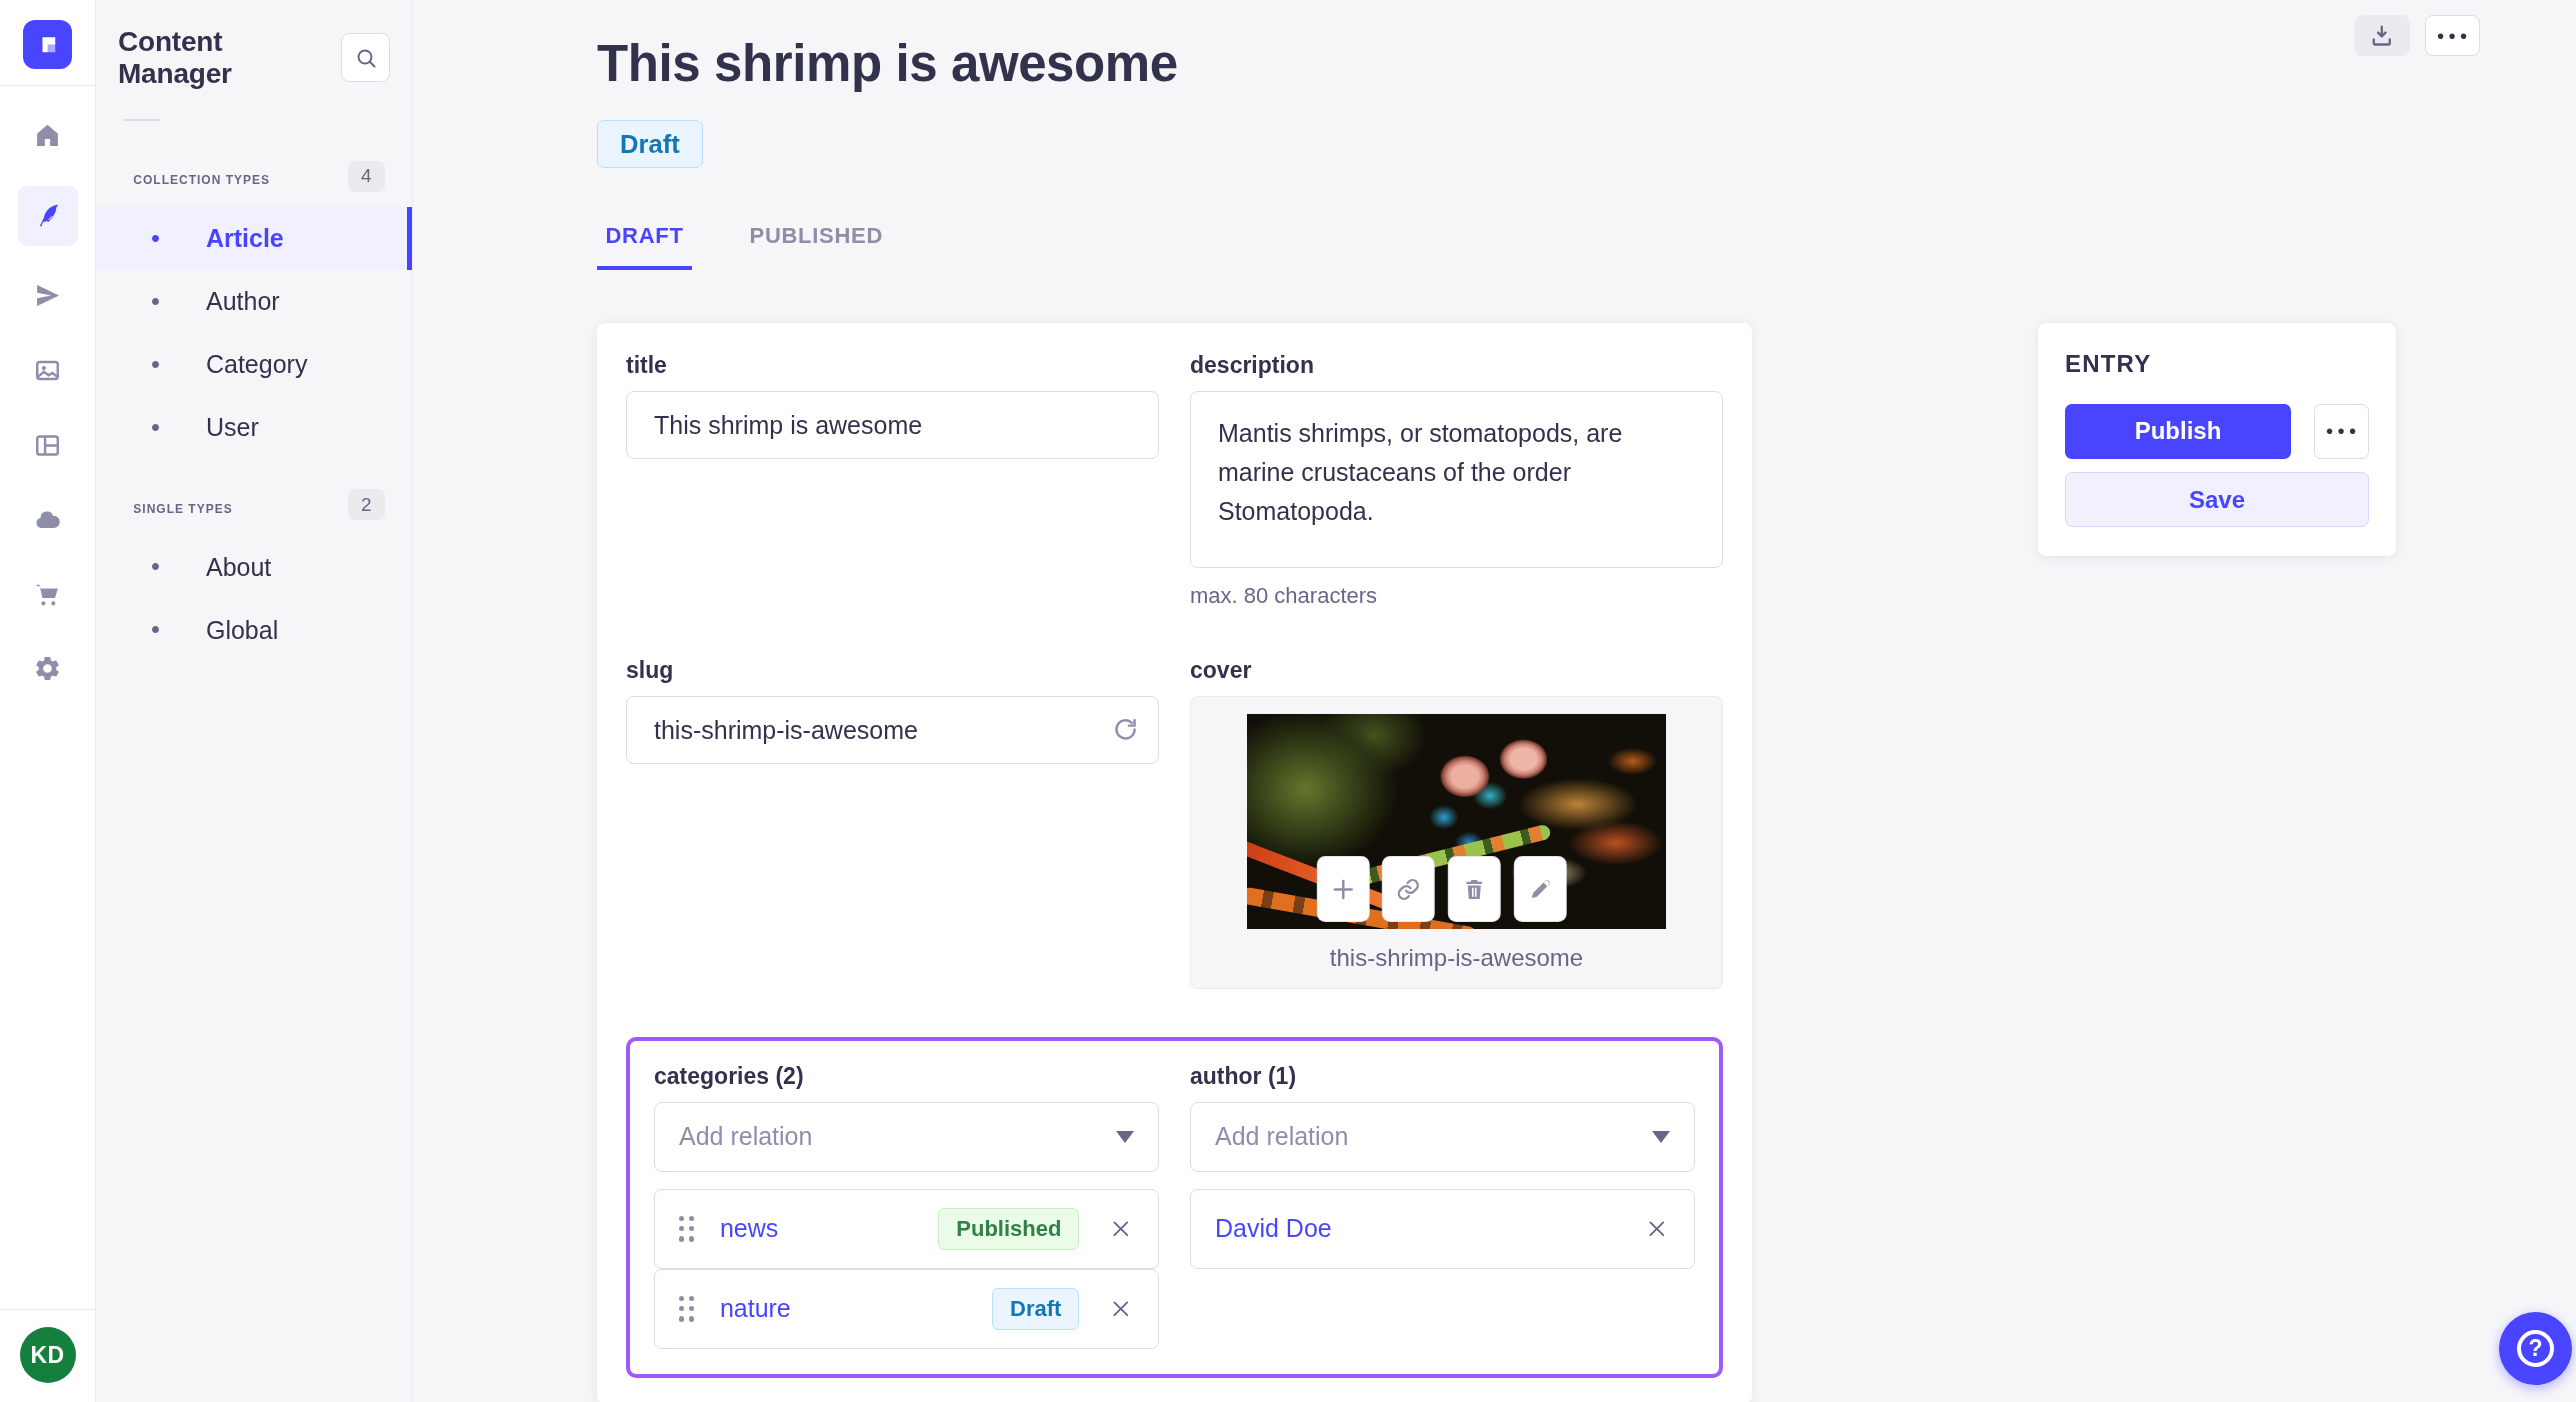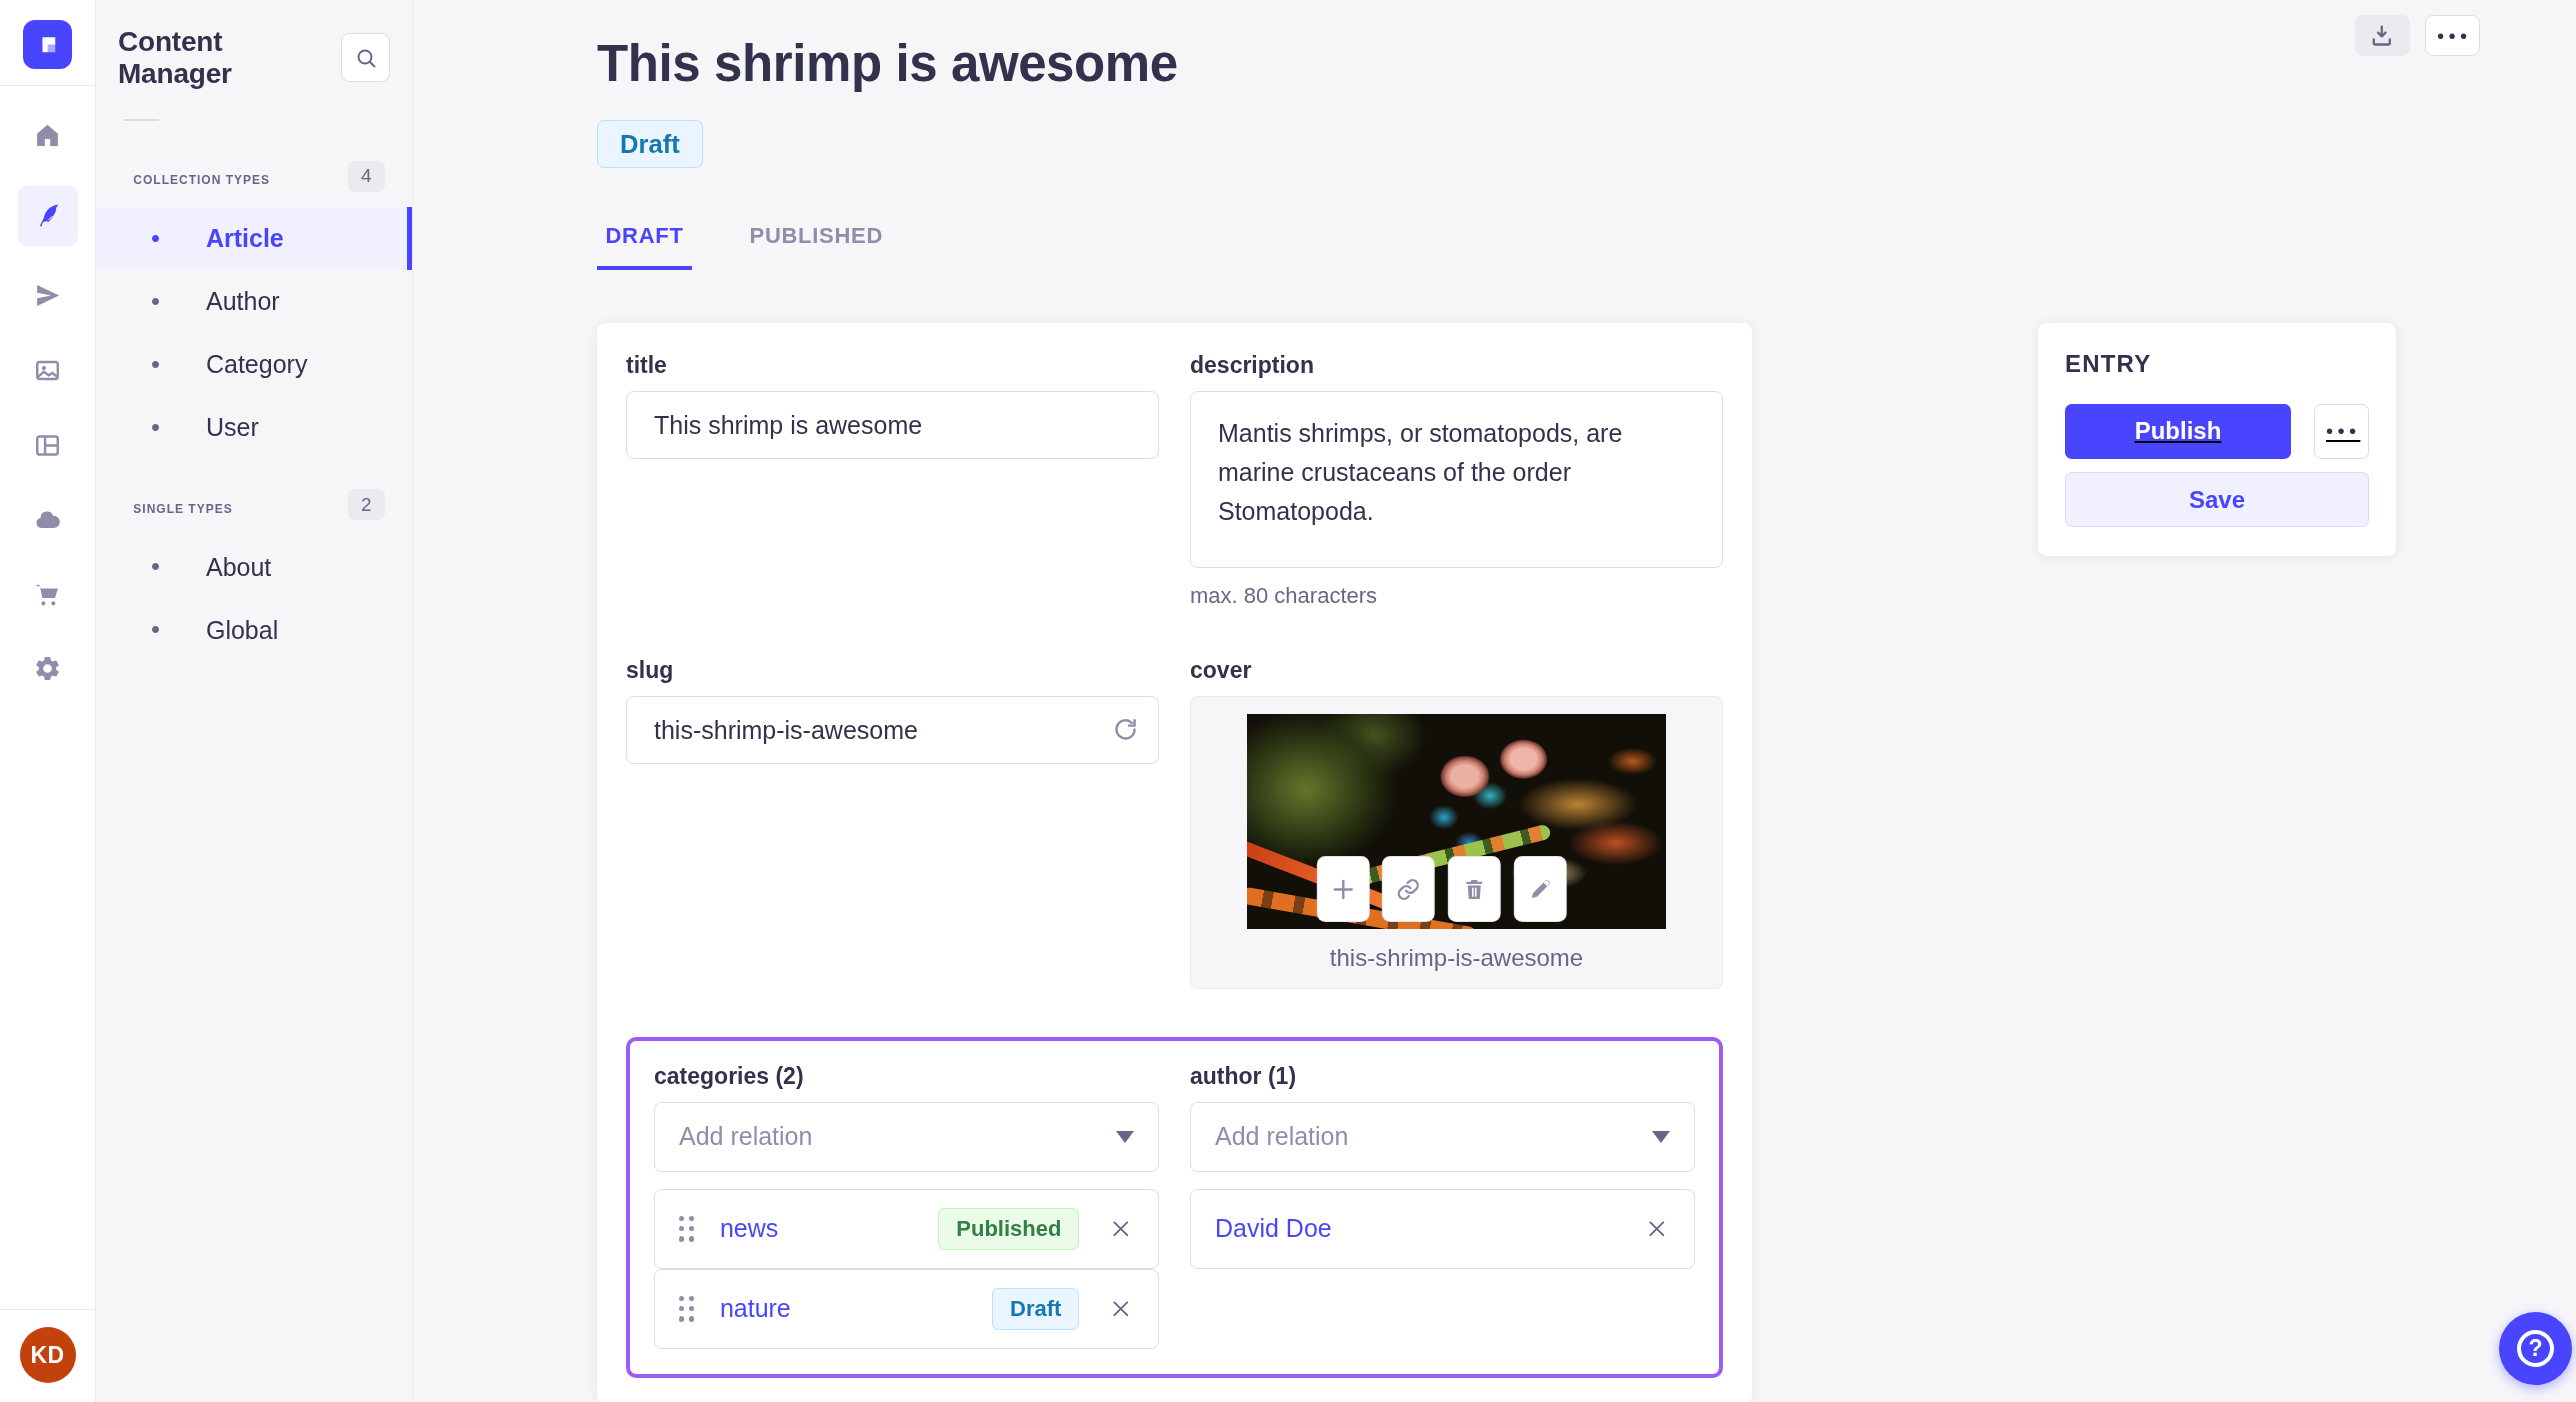--- a/index.html
+++ b/index.html
@@ -16,21 +16,21 @@
 
   
   .rail{width:95px;background:#fff;border-right:1.7px solid var(--border-light);display:flex;flex-direction:column;align-items:stretch;flex:0 0 auto;}
   .rail-logo-wrap{padding:20.4px 0 15.3px;border-bottom:1.7px solid var(--border-light);display:flex;justify-content:center;}
   .logo{width:49px;height:49px;border-radius:12px;background:var(--accent);display:flex;align-items:center;justify-content:center;}
   .rail-icons{display:flex;flex-direction:column;align-items:center;gap:25.6px;padding-top:25.6px;flex:1 1 auto;}
   .rail-btn{width:49px;height:49px;border:none;background:transparent;border-radius:8.5px;display:flex;align-items:center;justify-content:center;color:var(--soft);cursor:pointer;padding:0;}
   .rail-btn svg{width:29px;height:29px;}
   .rail-btn.active{width:60px;height:60px;background:var(--accent-bg);color:var(--accent);}
   .rail-bottom{border-top:1.7px solid var(--border-light);display:flex;justify-content:center;padding:17px 0 19px;}
-  .avatar{width:56px;height:56px;border-radius:50%;background:#c2410c;color:#fff;font-size:23px;font-weight:700;display:flex;align-items:center;justify-content:center;letter-spacing:0.4px;}
+  .avatar{width:56px;height:56px;border-radius:50%;background:#15803d;color:#fff;font-size:23px;font-weight:700;display:flex;align-items:center;justify-content:center;letter-spacing:0.4px;}
 
   
   .subnav{width:317px;flex:0 0 auto;background:var(--bg);border-right:1.7px solid var(--border-light);padding:0 22px;box-sizing:border-box;}
   .subnav-header{display:flex;align-items:center;justify-content:space-between;margin-top:25.6px;}
   .subnav-title{font-size:28px;font-weight:700;color:var(--text);margin:0;letter-spacing:-0.2px;}
   .search-btn{width:49px;height:49px;background:#fff;border:1.7px solid var(--border);border-radius:8.5px;display:flex;align-items:center;justify-content:center;cursor:pointer;color:var(--muted);}
   .subnav-divider{width:36px;height:2.6px;background:var(--border);margin:29px 0 31px 5.1px;}
   .subnav-section{margin-top:10.2px;}
   .section-head{display:flex;align-items:center;justify-content:space-between;padding:8.5px 5.1px 8.5px 15.3px;}
   .section-label{font-size:12px;font-weight:700;color:var(--muted);letter-spacing:1px;margin-top:8px;}
@@ -107,21 +107,21 @@
   .rel-name{font-size:25px;color:var(--accent);cursor:pointer;}
   .pill{margin-left:auto;font-size:22px;font-weight:600;padding:6.8px 17px;border-radius:6px;border:1.7px solid;}
   .pill.published{background:var(--green-bg);border-color:var(--green-bd);color:var(--green-tx);}
   .pill.draft{background:var(--blue-bg);border-color:var(--blue-bd);color:var(--blue-tx);}
   .rel-remove{background:none;border:none;cursor:pointer;color:var(--muted);margin-left:29px;display:flex;padding:0;}
   .rel-remove.push{margin-left:auto;}
 
   
   .entry-card{width:358px;box-sizing:border-box;background:#fff;border-radius:8.5px;box-shadow:0 1.7px 10.2px rgba(33,33,52,.08);padding:27px 27px 29px;margin-left:286px;flex:0 0 auto;}
   .entry-title{font-size:24px;font-weight:700;letter-spacing:1.2px;color:var(--text);}
-  .entry-row{display:flex;gap:23px;margin-top:25.6px;text-decoration:underline;}
+  .entry-row{display:flex;gap:23px;margin-top:25.6px;}
   .publish-btn{flex:1 1 auto;height:55px;background:var(--accent);color:#fff;font-size:24px;font-weight:600;border:none;border-radius:6.8px;cursor:pointer;font-family:"Liberation Sans",sans-serif;}
   .entry-more{width:55px;height:55px;background:#fff;border:1.7px solid var(--border);border-radius:6.8px;cursor:pointer;display:flex;align-items:center;justify-content:center;}
   .save-btn{width:100%;height:55px;margin-top:13.6px;background:var(--accent-bg);border:1.7px solid var(--accent-bd);color:var(--accent);font-size:24px;font-weight:600;border-radius:6.8px;cursor:pointer;font-family:"Liberation Sans",sans-serif;}
 
   
   .help-fab{position:absolute;left:2499px;top:1312px;width:73px;height:73px;border-radius:50%;background:var(--accent);display:flex;align-items:center;justify-content:center;cursor:pointer;box-shadow:0 3.4px 12px rgba(73,69,255,.4);}
   .help-ring{width:37px;height:37px;border:4.3px solid #fff;border-radius:50%;display:flex;align-items:center;justify-content:center;color:#fff;font-size:23px;font-weight:700;box-sizing:border-box;}
 </style>
 </head>
 <body>

